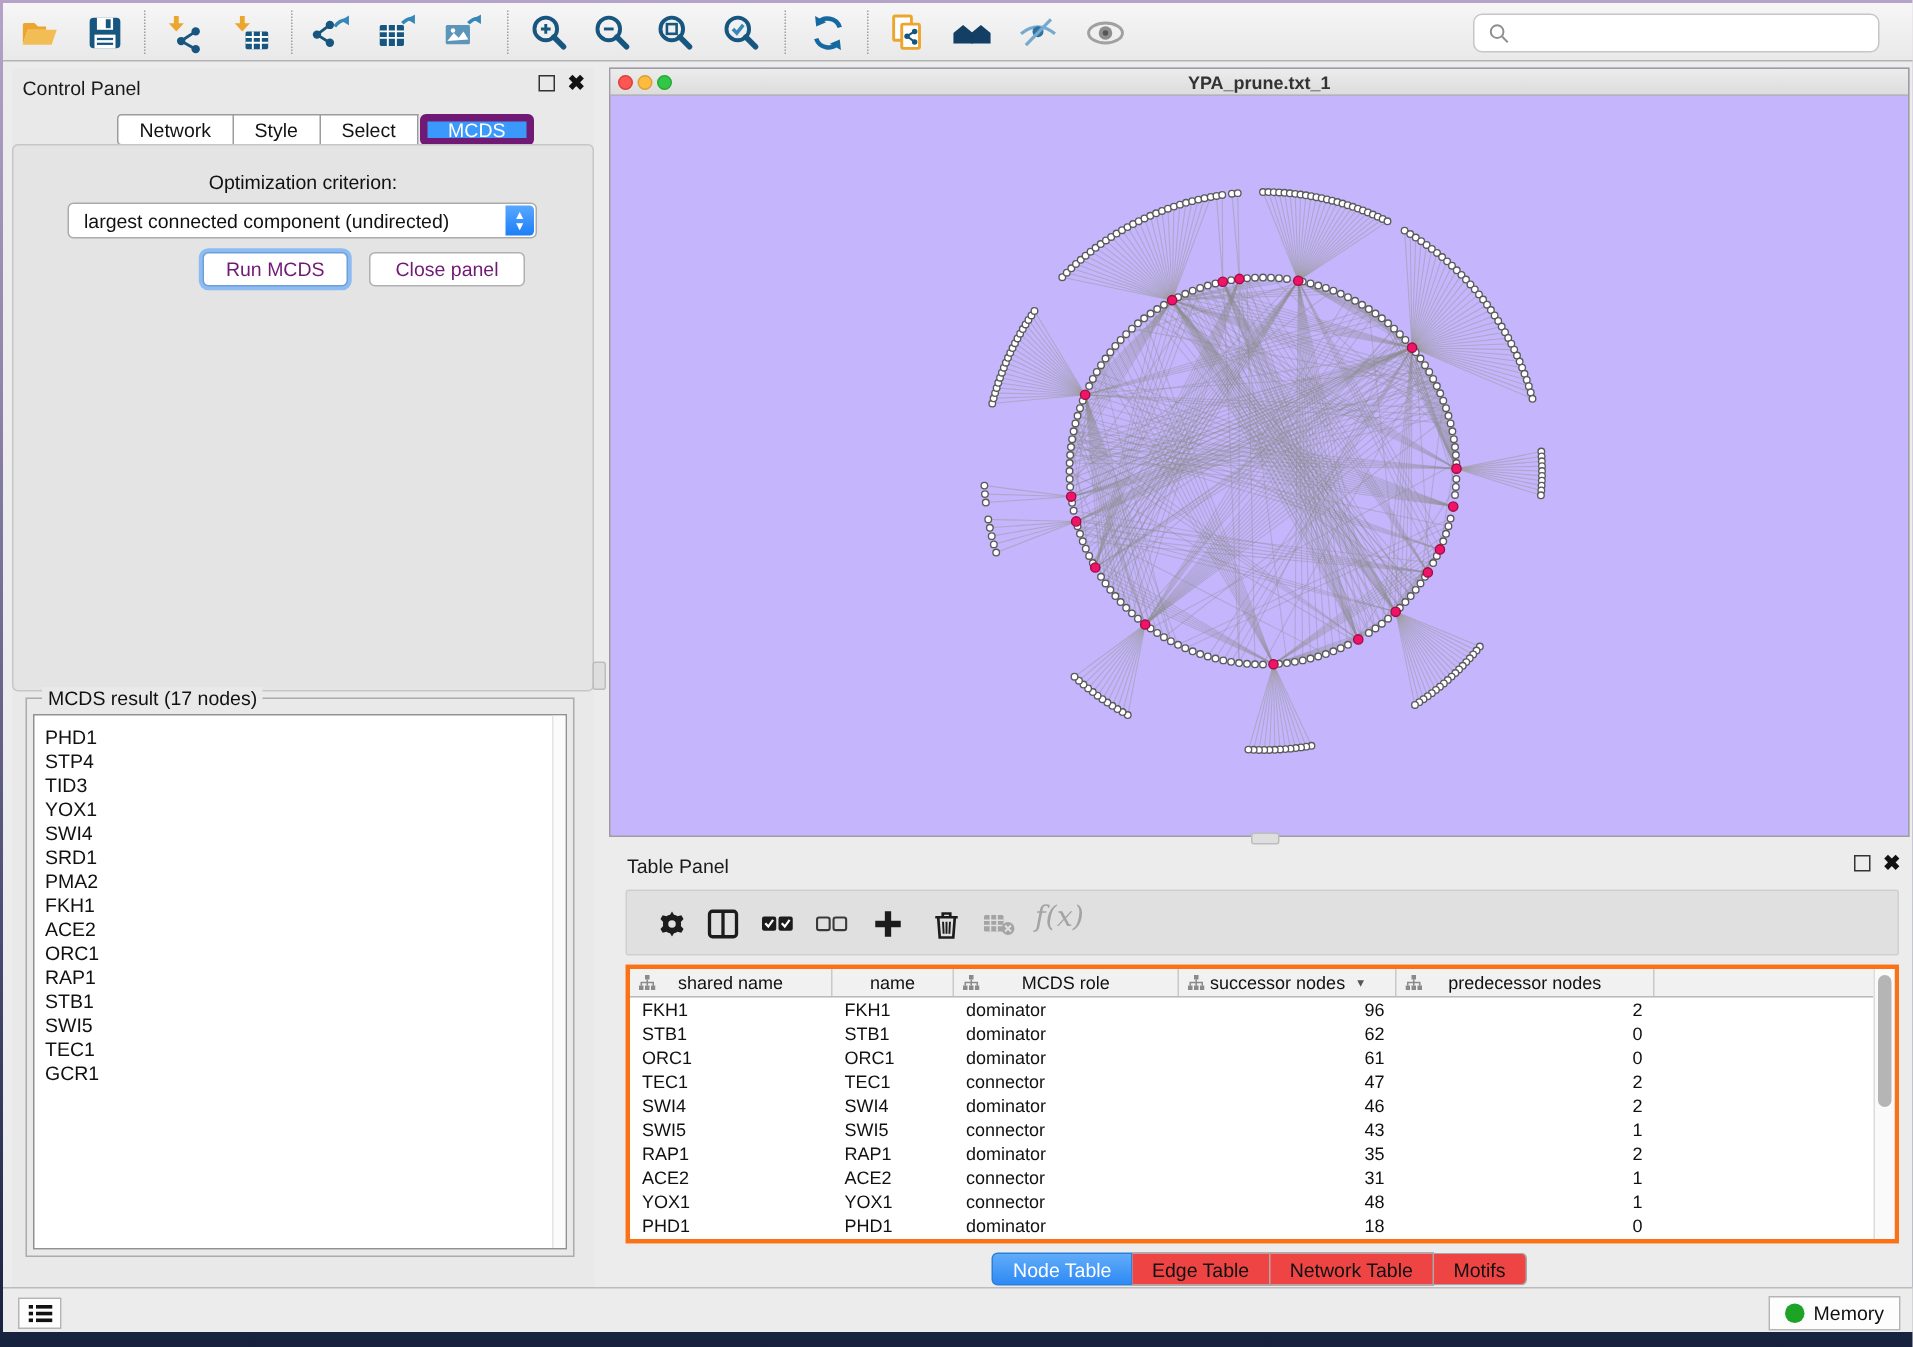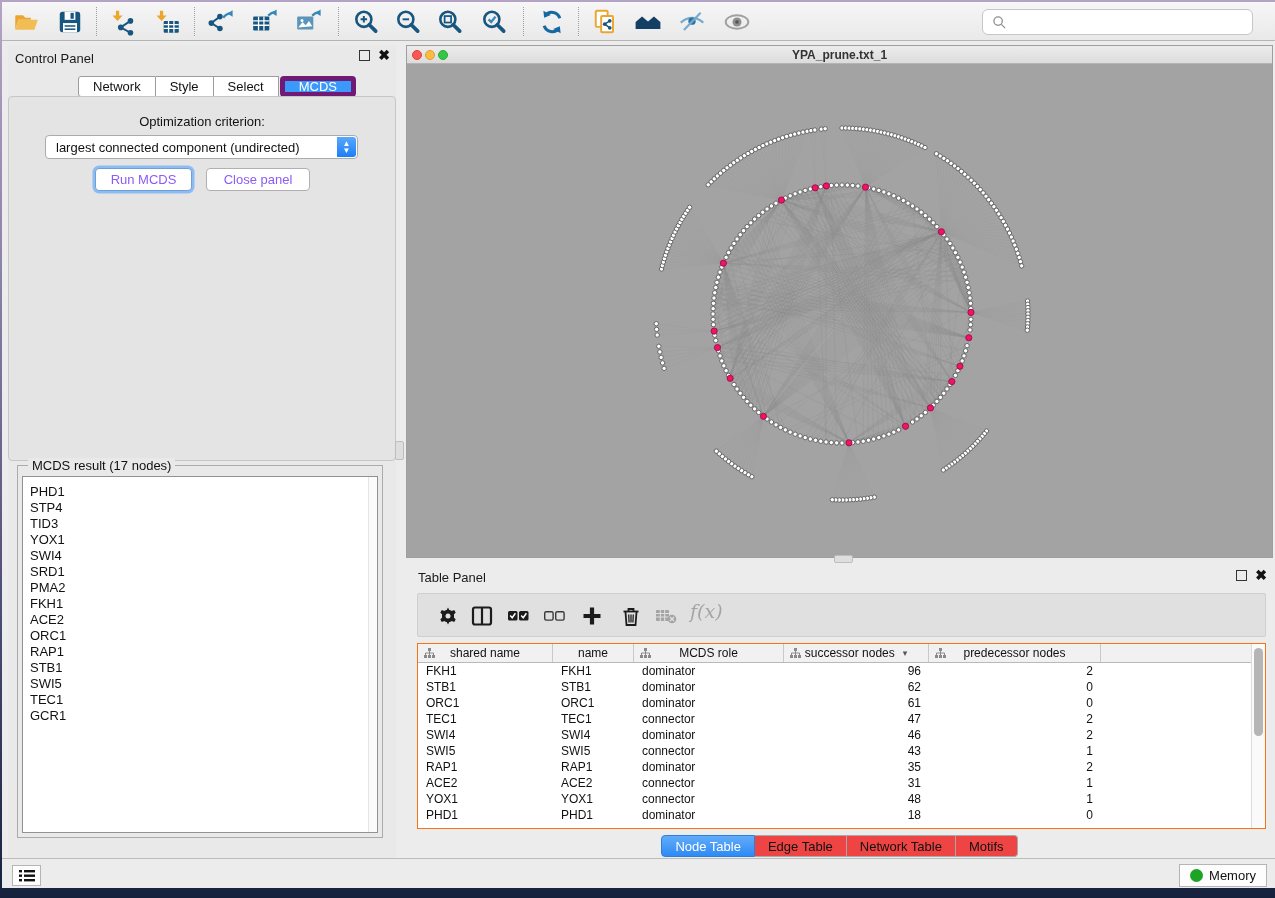--- a/index.html
+++ b/index.html
@@ -23,46 +23,46 @@
   .close-icon { font-size:14px; font-weight:bold; color:#111; line-height:11px; }
   .cp-tabs { position:absolute; left:70px; top:31px; height:21px; display:flex; }
   .cp-tab { height:21px; padding:0 14px; background:#fff; border:1px solid #9c9c9c; border-left:none; font-size:13px; color:#111; display:flex; align-items:center; }
   .cp-tab:first-child { border-left:1px solid #9c9c9c; border-radius:3px 0 0 3px; }
   .cp-tab.active { background:#3b99fc; color:#fff; border:5px solid #701a75; border-radius:4px; margin-left:1px; }
   .cp-inner { position:absolute; left:0px; top:51px; width:388px; height:365px; background:#e4e4e4; border:1px solid #c6c6c6; border-radius:4px; }
   .opt-label { position:absolute; top:17px; width:100%; text-align:center; font-size:13px; color:#111; }
   .select { position:absolute; left:36px; top:38px; width:313px; height:24px; background:#fff; border:1px solid #ababab; border-radius:4px; font-size:13px; color:#111; display:flex; align-items:center; padding-left:10px; }
   .select .stepper { position:absolute; right:1px; top:1px; bottom:1px; width:19px; border-radius:0 3px 3px 0; background:linear-gradient(#59a8fd,#1c7ef9); color:#fff; font-size:8px; display:flex; flex-direction:column; align-items:center; justify-content:center; line-height:7px; }
   .btn-row { position:absolute; left:0; top:71px; width:100%; height:26px; }
-  .mac-btn { position:absolute; height:23px; background:#fff; border:1px solid #b0b0b0; border-radius:4px; font-size:13px; color:#8b5cf6; display:flex; align-items:center; justify-content:center; }
+  .mac-btn { position:absolute; height:23px; background:#fff; border:1px solid #b0b0b0; border-radius:4px; font-size:13px; color:#701a75; display:flex; align-items:center; justify-content:center;margin-left:40px; }
   .mac-btn.focus { box-shadow:0 0 0 2.5px #8cbcf2; border-color:#6f9fd8; }
   .run-btn { left:86px; width:97px; }
   .closep-btn { left:197px; width:104px; }
   .fieldset { position:absolute; left:9px; top:420px; width:366px; height:373px; border:1px solid #ababab; }
   .fieldset-legend { position:absolute; left:10px; top:-8px; background:#e9e9e9; padding:0 4px; font-size:13px; color:#111; }
   .listbox { position:absolute; left:4px; top:10px; right:4px; bottom:4px; background:#fff; border:1px solid #919191; overflow:hidden; padding-top:6px; }
   .listbox .track { position:absolute; right:0; top:0; bottom:0; width:9px; background:#fbfbfb; border-left:1px solid #e4e4e4; }
   .list-item { font-size:13px; color:#111; padding:1.5px 0 1.5px 7px; line-height:13px; }
   
   .vhandle { position:absolute; left:393px; top:439px; width:9px; height:19px; background:#dedede; border:1px solid #bdbdbd; border-radius:2px; }
   .hhandle { position:absolute; left:832px; top:553px; width:19px; height:8px; background:#dedede; border:1px solid #bdbdbd; border-radius:2px; }
   
-  .net-window { position:absolute; left:404px; top:43px; right:2px; height:513px; background:#a3a3a3; border:1px solid #9e9e9e; }
+  .net-window { position:absolute; left:404px; top:43px; right:2px; height:513px; background:#c4b5fd; border:1px solid #9e9e9e; }
   .net-titlebar { position:absolute; left:0; top:0; right:0; height:18px; background:linear-gradient(#ececec,#dcdcdc); border-bottom:1px solid #b3b3b3; }
   .tl { position:absolute; top:4px; width:10px; height:10px; border-radius:50%; }
   .net-title { position:absolute; width:100%; text-align:center; top:2px; font-size:12px; font-weight:700; color:#333; }
   .net-canvas { position:absolute; left:0; top:19px; right:0; bottom:0; }
   
   .table-panel { position:absolute; left:404px; top:563px; right:2px; bottom:30px; background:#ececec; }
   .tp-title { position:absolute; left:12px; top:5px; font-size:13px; color:#1a1a1a; }
   .tp-toolbar { position:absolute; left:11px; right:7px; top:28px; height:44px; background:#e0e0e0; border:1px solid #cfcfcf; border-radius:2px; }
   .tp-ico { position:absolute; top:10px; height:24px; }
   .tp-ico svg { height:100%; }
   .fx { font-family:"DejaVu Serif",serif; font-style:italic; font-size:19px; color:#a4a4a4; }
-  .table-wrap { position:absolute; left:11px; right:7px; top:78px; height:186px; background:#fff; border:1px solid #f97316; }
+  .table-wrap { position:absolute; left:11px; right:7px; top:78px; height:186px; background:#fff; border:3px solid #f97316; }
   .thead { position:absolute; left:0; top:0; right:14px; height:19px; background:#f1f1f1; border-bottom:1px solid #b9b9b9; display:flex; }
   .th { position:relative; height:100%; border-right:1px solid #c9c9c9; font-size:12px; color:#111; display:flex; align-items:center; justify-content:center; }
   .th .tree-icon { position:absolute; left:6px; top:4px; }
   .th .sort { font-size:9px; color:#555; margin-left:8px; }
   .tbody { position:absolute; left:0; top:19px; right:14px; bottom:0; }
   .tr { display:flex; height:16px; }
   .td { font-size:12px; color:#111; line-height:16px; padding:0 8px; white-space:nowrap; overflow:hidden; }
   .td.num { text-align:right; }
   .vscroll { position:absolute; right:0; top:0; width:14px; bottom:0; background:#fafafa; border-left:1px solid #dcdcdc; }
   .vscroll .thumb { position:absolute; left:2px; right:2px; top:4px; height:88px; background:#b5b5b5; border-radius:5px; }

